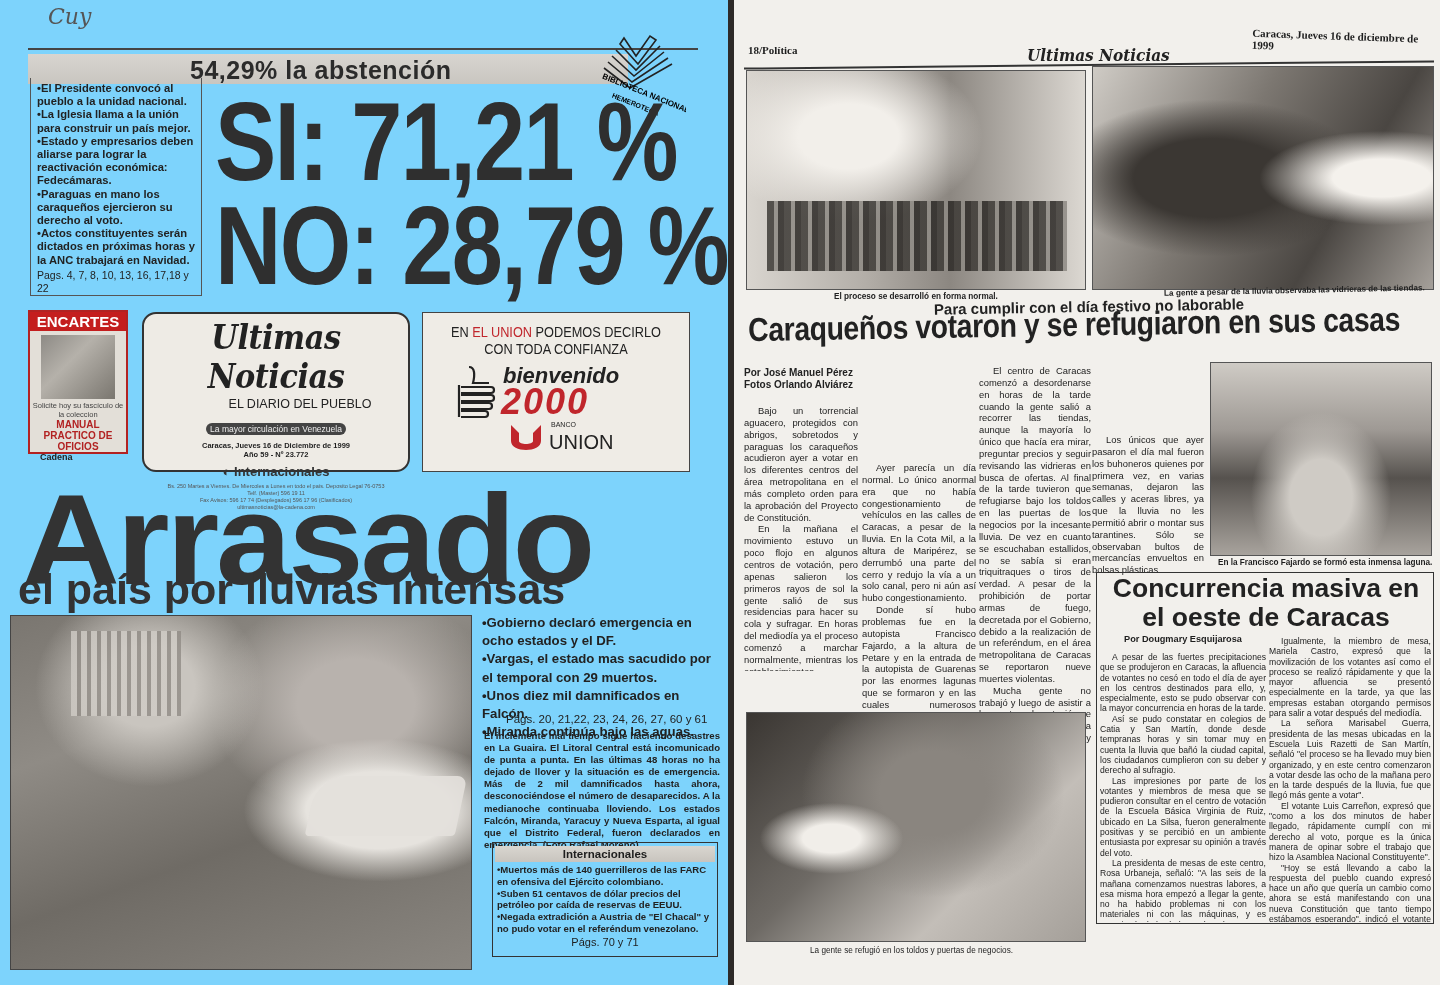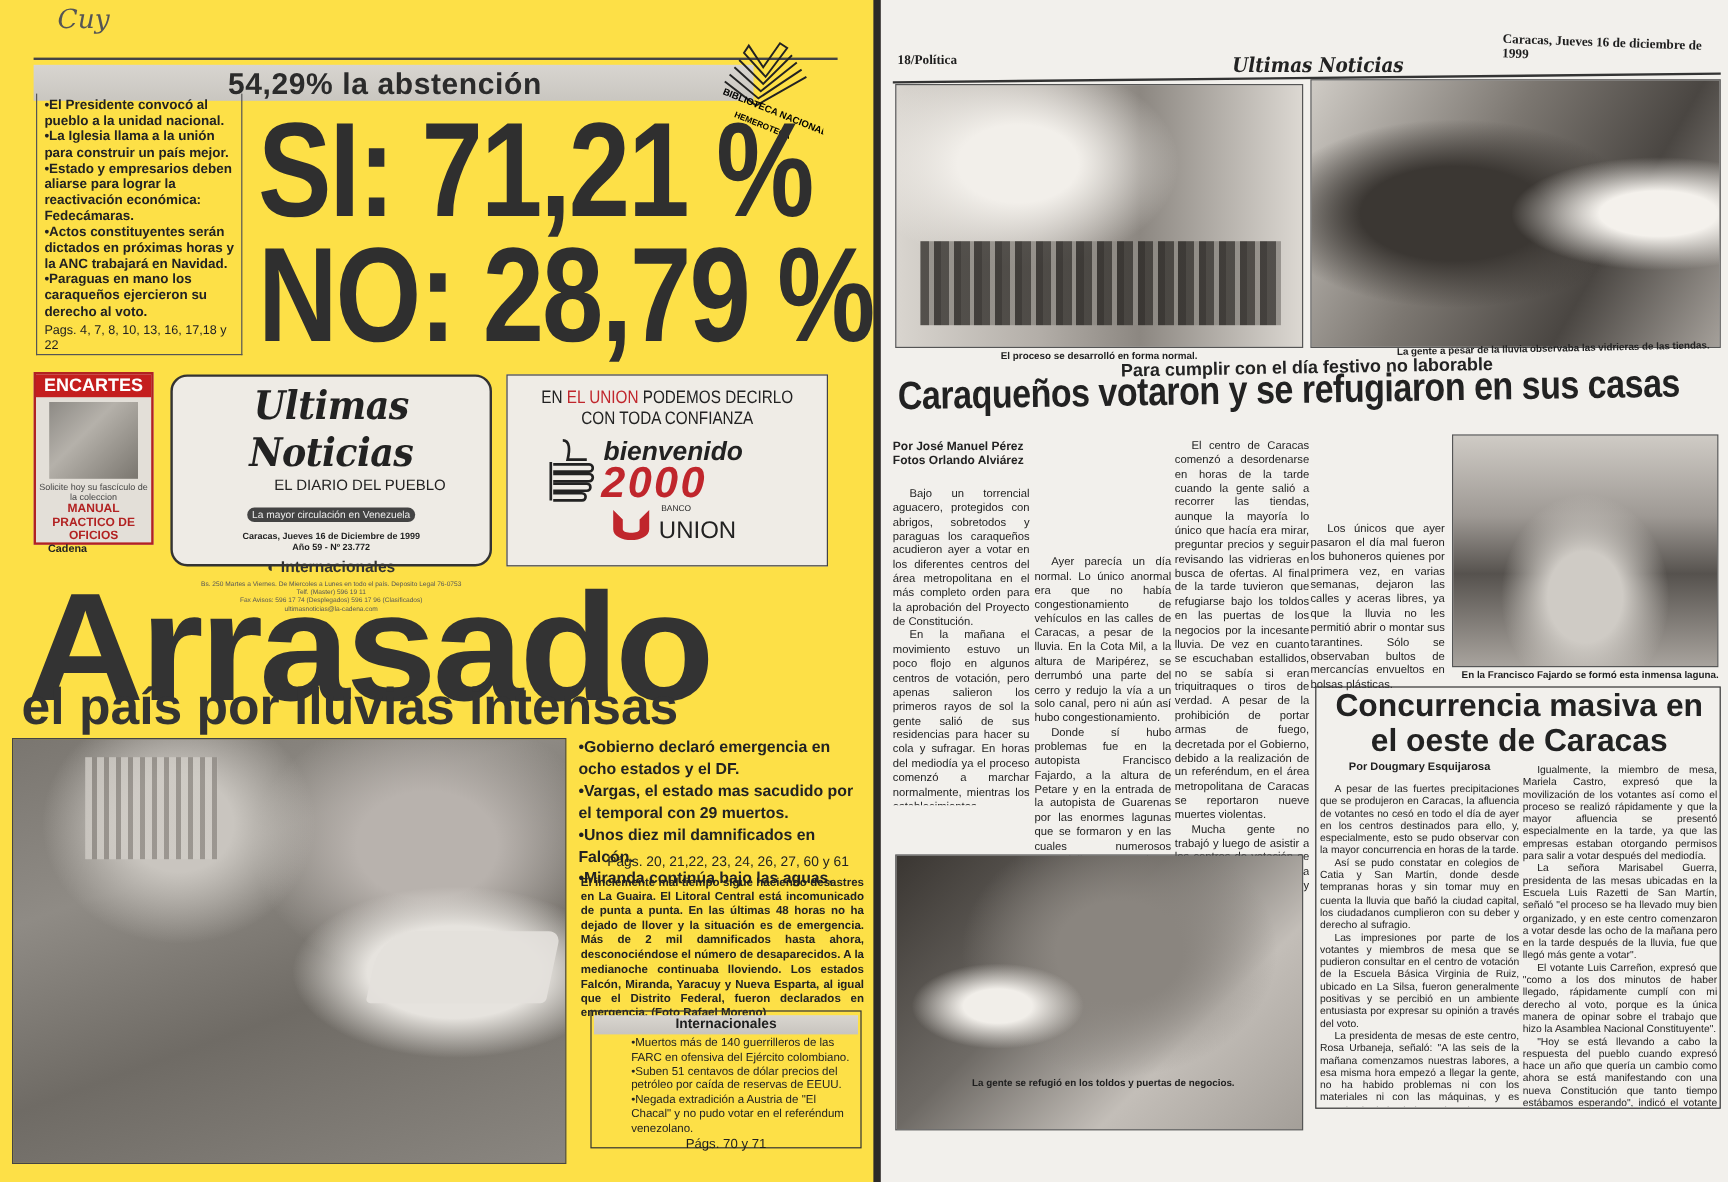--- a/index.html
+++ b/index.html
@@ -1,20 +1,20 @@
 <!DOCTYPE html>
 <html><head>
 <meta charset="utf-8">
 <style>
   * { box-sizing: border-box; margin: 0; padding: 0; }
   html, body { width: 1440px; height: 985px; overflow: hidden; background: #3a3634; }
   body { position: relative; font-family: "Liberation Sans", sans-serif; color: #1e1e1e; }
 
   .page { position: absolute; top: 0; height: 985px; background: #ece9e4; overflow: hidden; }
-  .page-left { left: 0; width: 728px; background: #fde047; }
+  .page-left { left: 0; width: 728px; background: #7dd3fc; }
   .page-right { left: 734px; width: 706px; background: #f2f0ec; }
   .gutter { position: absolute; left: 728px; top: 0; width: 6px; height: 985px; background: #2d2a28; }
 
   
   .handwriting { position: absolute; left: 48px; top: 4px; font-family: "DejaVu Serif", serif; font-style: italic; font-size: 22px; color: #555; }
   .top-box { position: absolute; left: 28px; top: 48px; width: 670px; height: 250px; border-top: 2px solid #444; }
   .abst-bar { position: absolute; left: 28px; top: 54px; width: 600px; height: 30px; background: linear-gradient(#d8d5d0,#c9c6c0); }
   .abst-title { position: absolute; left: 190px; top: 56px; font-size: 25px; font-weight: bold; color: #2b2b2b; letter-spacing: 0.5px; }
   .library-stamp { position: absolute; left: 590px; top: 34px; width: 96px; height: 90px; }
   .library-stamp svg { width: 100%; height: 100%; }
@@ -62,21 +62,21 @@
     border: 1px solid #444; }
   .photo-flood .car { position: absolute; left: 300px; top: 160px; width: 150px; height: 60px; background: #e3e0db; border-radius: 30px 10px 4px 4px; transform: skewX(-12deg); opacity: 0.9; }
   .photo-flood .bld { position: absolute; left: 60px; top: 15px; width: 110px; height: 85px; background: repeating-linear-gradient(90deg,#d0ccc6 0 6px,#908b85 6px 10px); opacity: 0.8; }
 
   .side-bullets { position: absolute; left: 482px; top: 614px; width: 240px; font-weight: bold; font-size: 13.2px; line-height: 18.2px; color: #222; }
   .side-bullets .b { display: block; }
   .side-pages { position: absolute; left: 506px; top: 685px; font-size: 11.5px; color: #222; }
   .side-body { position: absolute; left: 484px; top: 702px; width: 236px; font-weight: bold; font-size: 9.6px; line-height: 12.1px; color: #222; text-align: justify; }
   .intl-box { position: absolute; left: 492px; top: 842px; width: 226px; height: 115px; border: 1.5px solid #333; padding: 0 4px; }
   .intl-head { height: 16px; margin: 3px -2px 2px; background: linear-gradient(#d9d6d0,#c8c4be); text-align: center; font-weight: bold; font-size: 11.5px; line-height: 16px; }
-  .intl-b { display: block; font-weight: normal; font-size: 9.6px; line-height: 11.8px; color: #222; margin-left: 29px; }
+  .intl-b { display: block; font-weight: bold; font-size: 9.6px; line-height: 11.8px; color: #222; }
   .intl-pages { display: block; text-align: center; font-size: 11px; margin-top: 1px; }
 
   
   .r-section { position: absolute; left: 14px; top: 44px; font-family: "Liberation Serif", serif; font-weight: bold; font-size: 11px; }
   .r-masthead { position: absolute; left: 285px; top: 45px; font-family: "DejaVu Serif", serif; font-style: italic; font-weight: bold; font-size: 17px; color: #222; transform: scaleX(0.9); }
   .r-date { position: absolute; left: 518px; top: 30px; font-family: "Liberation Serif", serif; font-weight: bold; font-size: 11px; transform: rotate(2deg); }
   .r-rule { position: absolute; left: 10px; top: 64px; width: 690px; height: 2px; background: #333; transform: rotate(-0.6deg); }
   .r-photo1 { position: absolute; left: 12px; top: 70px; width: 340px; height: 220px; background:
       radial-gradient(ellipse at 30% 30%, #f2efea 0 15%, transparent 40%),
       linear-gradient(90deg, #d9d5cf 0%, #b3aea8 35%, #8c8781 60%, #dcd8d2 100%);
@@ -101,21 +101,21 @@
   .r-photo3 { position: absolute; left: 476px; top: 362px; width: 222px; height: 194px; background:
       radial-gradient(ellipse at 50% 70%, #cfcbc5 0 20%, transparent 45%),
       linear-gradient(#cfcbc5 0%, #9e9994 35%, #56524e 60%, #a8a39d 100%);
     border: 1px solid #555; }
   .r-cap3 { position: absolute; left: 484px; top: 558px; font-weight: bold; font-size: 8.2px; }
   .r-photo4 { position: absolute; left: 12px; top: 712px; width: 340px; height: 230px; background:
       radial-gradient(ellipse at 25% 55%, #f1eee9 0 8%, transparent 20%),
       radial-gradient(ellipse at 55% 35%, #8a857f 0 20%, transparent 50%),
       linear-gradient(135deg, #3a3632 0%, #6e6a65 40%, #c3beb8 70%, #a49f99 100%);
     border: 1px solid #555; }
-  .r-cap4 { position: absolute; left: 76px; top: 898px; font-weight: bold; font-size: 8.2px; }
+  .r-cap4 { position: absolute; left: 76px; top: 946px; font-weight: normal; font-size: 8.2px; }
 
   .conc-box { position: absolute; left: 362px; top: 572px; width: 338px; height: 352px; border: 1px solid #333; }
   .conc-title { position: absolute; left: 372px; top: 574px; width: 320px; text-align: center; font-family: "Liberation Sans", sans-serif; font-weight: bold; font-size: 26.5px; line-height: 29px; color: #222; }
   .conc-by { position: absolute; left: 366px; top: 634px; width: 166px; text-align: center; font-weight: bold; font-size: 9.2px; }
   .ccol { position: absolute; font-size: 8.6px; line-height: 10.3px; color: #222; text-align: justify; }
   .ccol p { text-indent: 12px; }
   .ccol1 { left: 366px; top: 652px; width: 166px; }
   .ccol2 { left: 535px; top: 636px; width: 162px; }
 </style>
 </head>
@@ -139,22 +139,22 @@
       </g>
       <text x="8" y="56" font-size="8" font-weight="bold" font-family="Liberation Sans, sans-serif" transform="rotate(22 40 60)">BIBLIOTECA NACIONAL</text>
       <text x="24" y="70" font-size="7" font-weight="bold" font-family="Liberation Sans, sans-serif" transform="rotate(22 40 60)">HEMEROTECA</text>
     </svg>
   </div>
 
   <div class="bullets-box">
     <span class="b">•El Presidente convocó al pueblo a la unidad nacional.</span>
     <span class="b">•La Iglesia llama a la unión para construir un país mejor.</span>
     <span class="b">•Estado y empresarios deben aliarse para lograr la reactivación económica: Fedecámaras.</span>
+    <span class="b">•Paraguas en mano los caraqueños ejercieron su derecho al voto.</span>
     <span class="b">•Actos constituyentes serán dictados en próximas horas y la ANC trabajará en Navidad.</span>
-    <span class="b">•Paraguas en mano los caraqueños ejercieron su derecho al voto.</span>
     <span class="pages">Pags. 4, 7, 8, 10, 13, 16, 17,18 y 22</span>
   </div>
 
   <div class="vote vote-si">SI: 71,21 %</div>
   <div class="vote vote-no">NO: 28,79 %</div>
 
   <div class="encartes">
     <span class="encartes-label">ENCARTES</span>
     <div class="encartes-photo"></div>
     <div class="encartes-small">Solicite hoy su fascículo de la coleccion</div>

